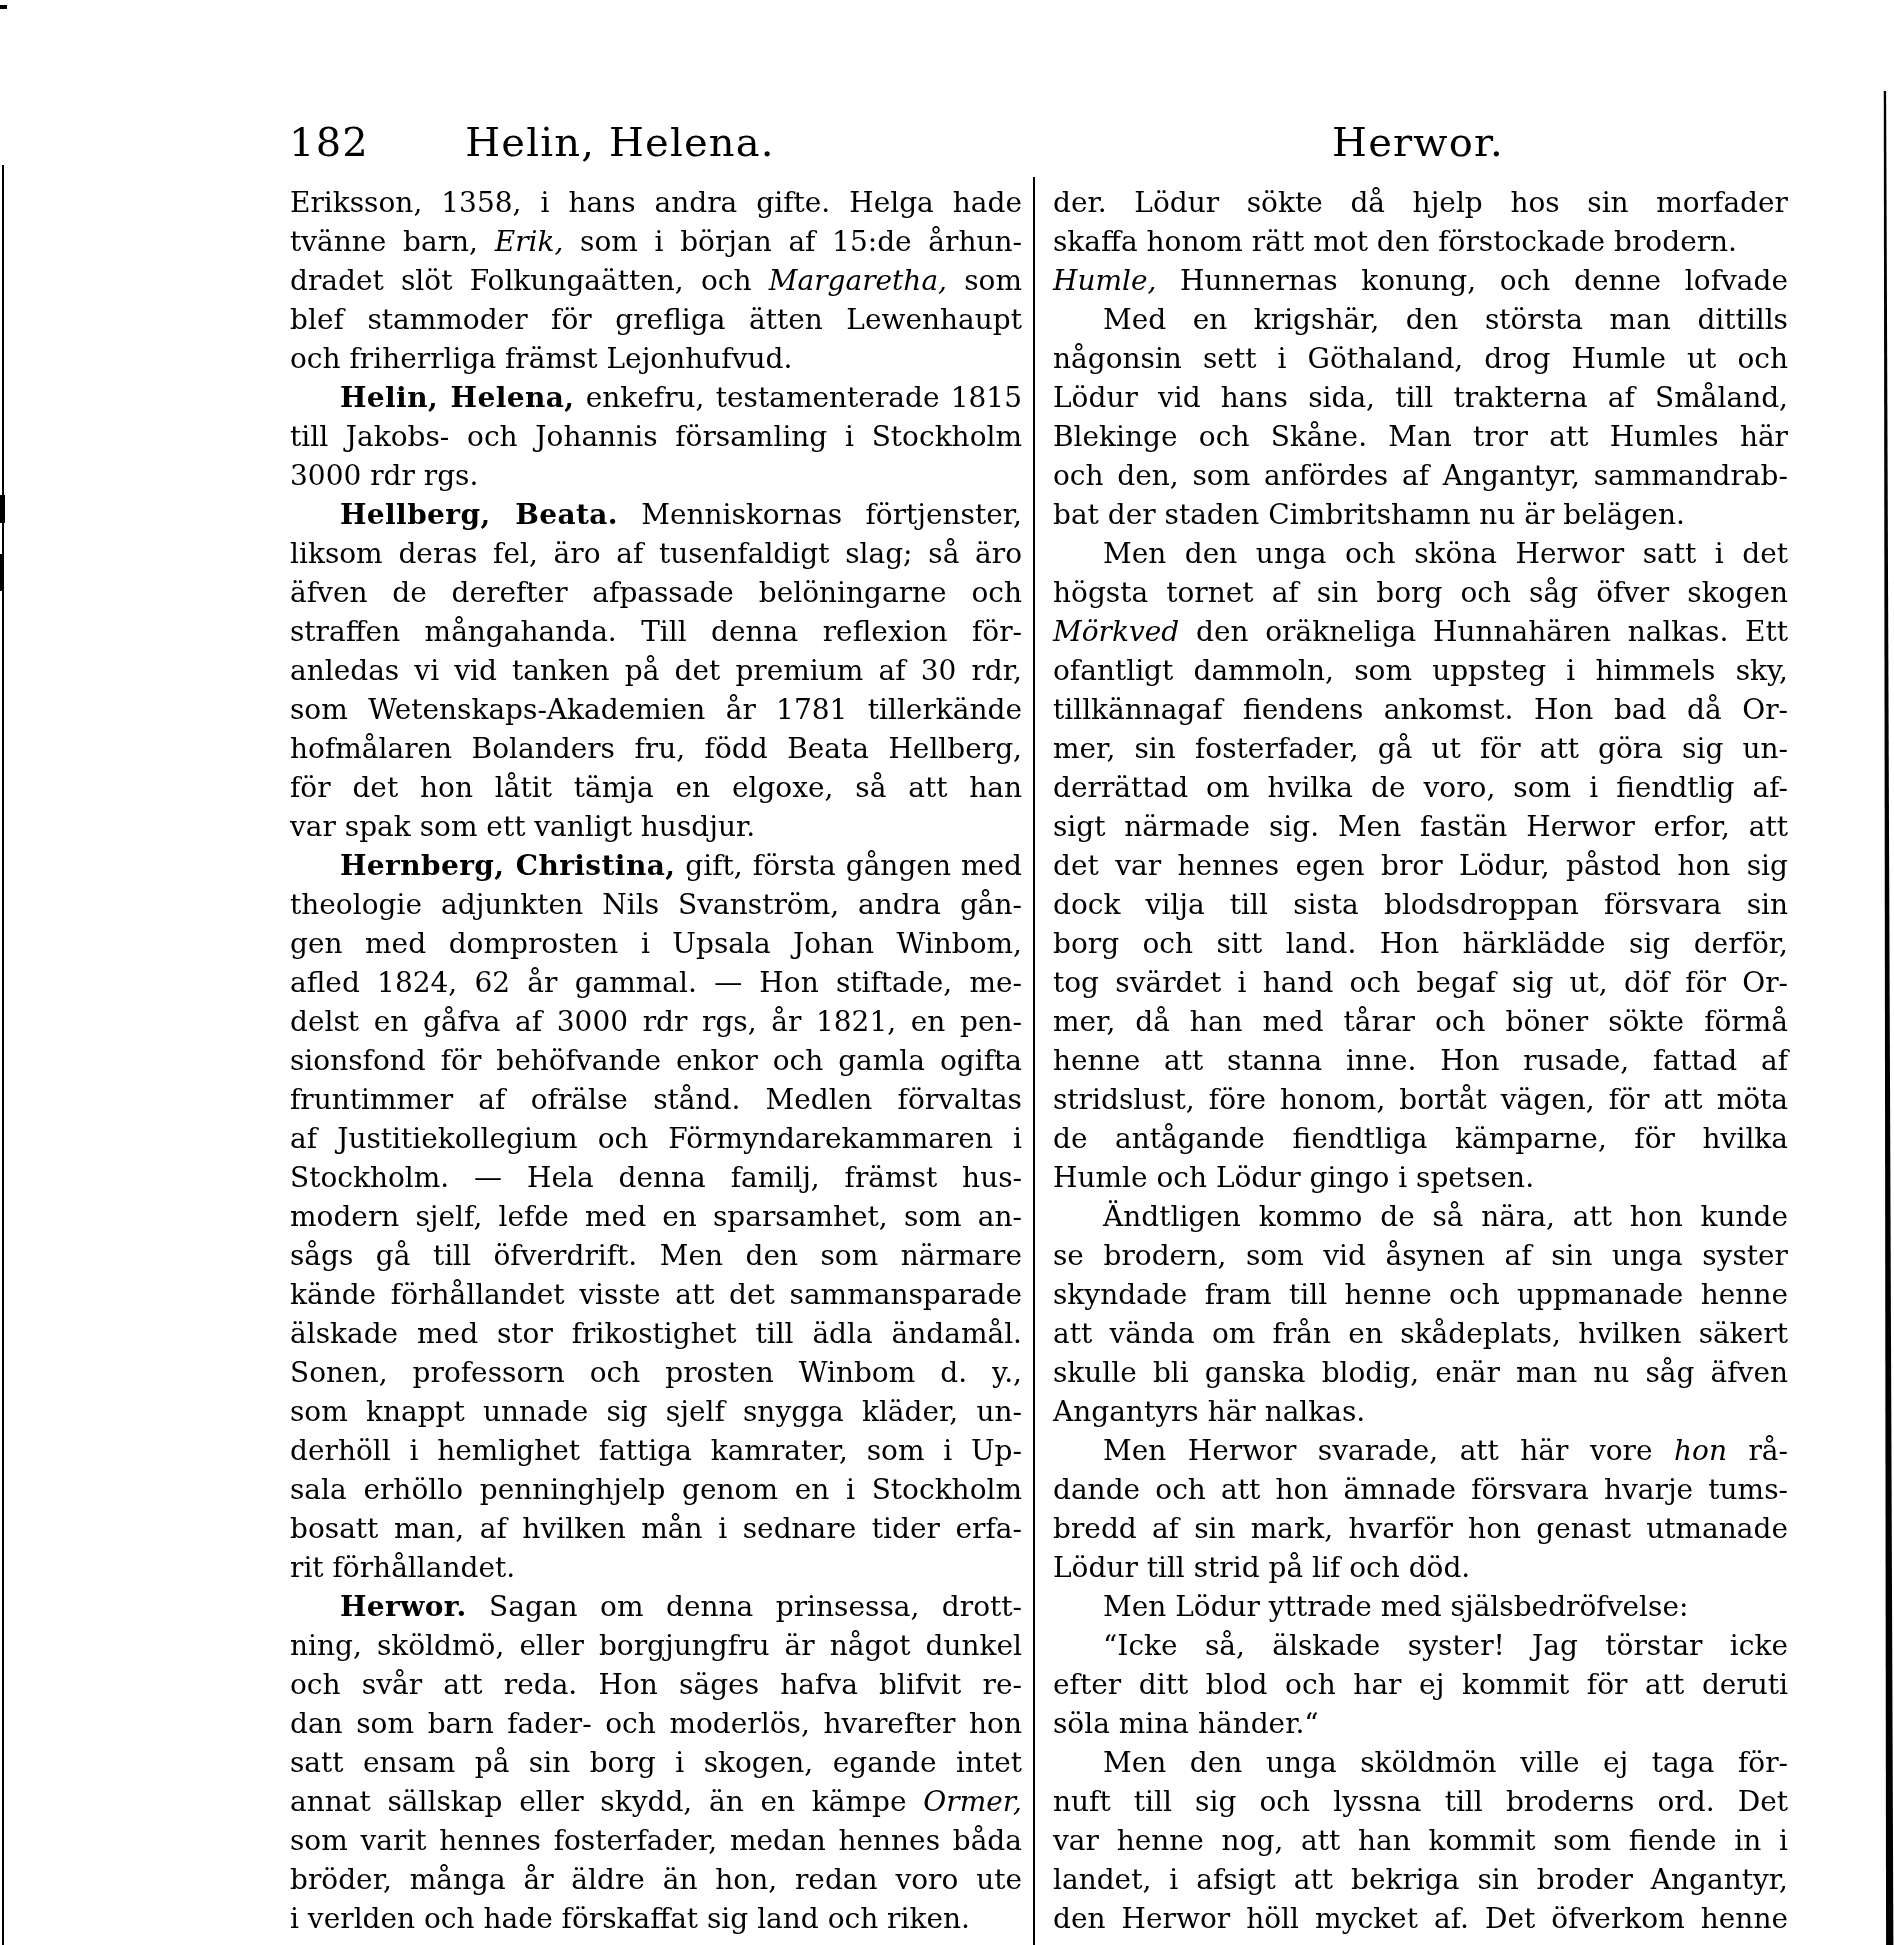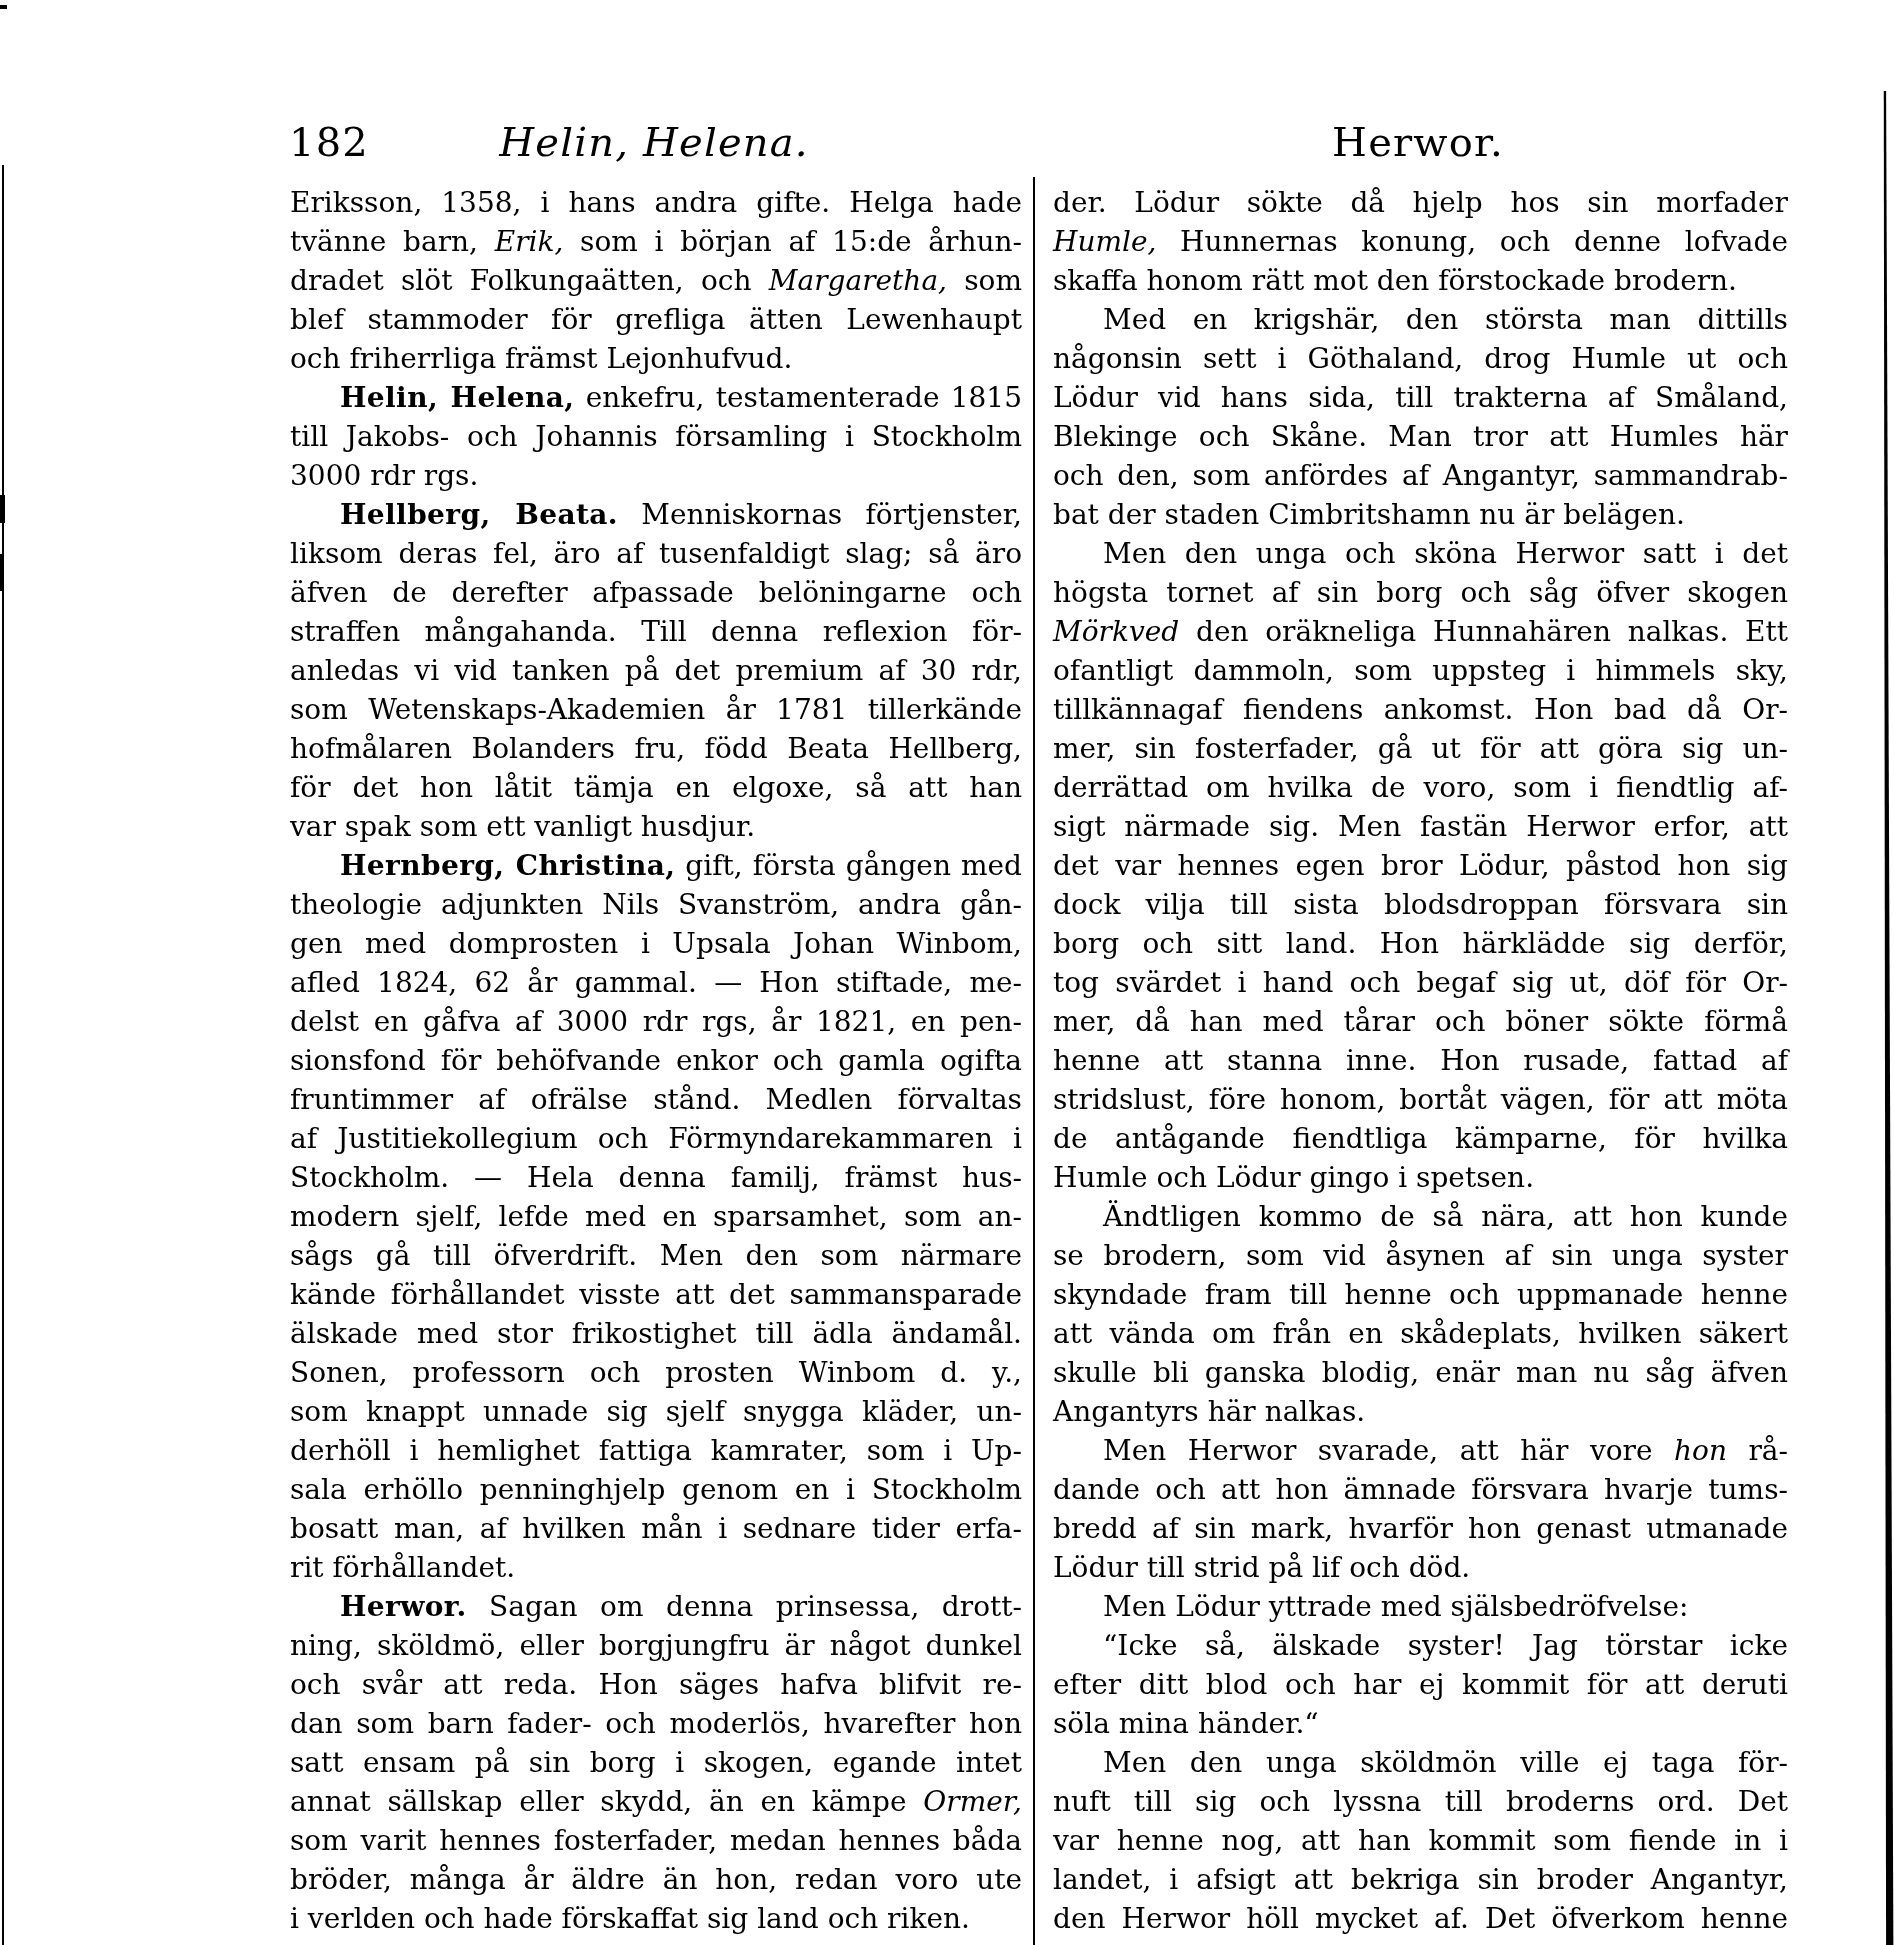--- a/index.html
+++ b/index.html
@@ -16,21 +16,21 @@
   .runhead{
     position:absolute;
     top:124px;
     font-size:40px;
     line-height:37px;
     letter-spacing:1.2px;
     white-space:nowrap;
     color:#000;
   }
   .pagenum{left:289px;}
-  .head-left{left:654px;transform:translateX(-50%);font-style:italic;}
+  .head-left{left:620px;transform:translateX(-50%);}
   .head-right{left:1418px;transform:translateX(-50%);}
   
   .col{
     position:absolute;
     top:183px;
     font-size:28px;
     line-height:39px;
     color:#000;
   }
   .col-left{left:290px;width:732px;}
@@ -126,22 +126,22 @@
       <div class="line"><span>dan som barn fader- och moderlös, hvarefter hon</span></div>
       <div class="line"><span>satt ensam på sin borg i skogen, egande intet</span></div>
       <div class="line"><span>annat sällskap eller skydd, än en kämpe </span><span class="i">Ormer,</span></div>
       <div class="line"><span>som varit hennes fosterfader, medan hennes båda</span></div>
       <div class="line"><span>bröder, många år äldre än hon, redan voro ute</span></div>
       <div class="line last"><span>i verlden och hade förskaffat sig land och riken.</span></div>
       <div class="line ind"><span>Den äldste af dem, </span><span class="i">Angantyr,</span><span> hade gjort sin</span></div>
     </div>
   <div class="col col-right" id="col-right">
       <div class="line"><span>der. Lödur sökte då hjelp hos sin morfader</span></div>
+      <div class="line last"><span>skaffa honom rätt mot den förstockade brodern.</span></div>
       <div class="line"><span class="i">Humle,</span><span> Hunnernas konung, och denne lofvade</span></div>
-      <div class="line last"><span>skaffa honom rätt mot den förstockade brodern.</span></div>
       <div class="line ind"><span>Med en krigshär, den största man dittills</span></div>
       <div class="line"><span>någonsin sett i Göthaland, drog Humle ut och</span></div>
       <div class="line"><span>Lödur vid hans sida, till trakterna af Småland,</span></div>
       <div class="line"><span>Blekinge och Skåne. Man tror att Humles här</span></div>
       <div class="line"><span>och den, som anfördes af Angantyr, sammandrab-</span></div>
       <div class="line last"><span>bat der staden Cimbritshamn nu är belägen.</span></div>
       <div class="line ind"><span>Men den unga och sköna Herwor satt i det</span></div>
       <div class="line"><span>högsta tornet af sin borg och såg öfver skogen</span></div>
       <div class="line"><span class="i">Mörkved</span><span> den oräkneliga Hunnahären nalkas. Ett</span></div>
       <div class="line"><span>ofantligt dammoln, som uppsteg i himmels sky,</span></div>

